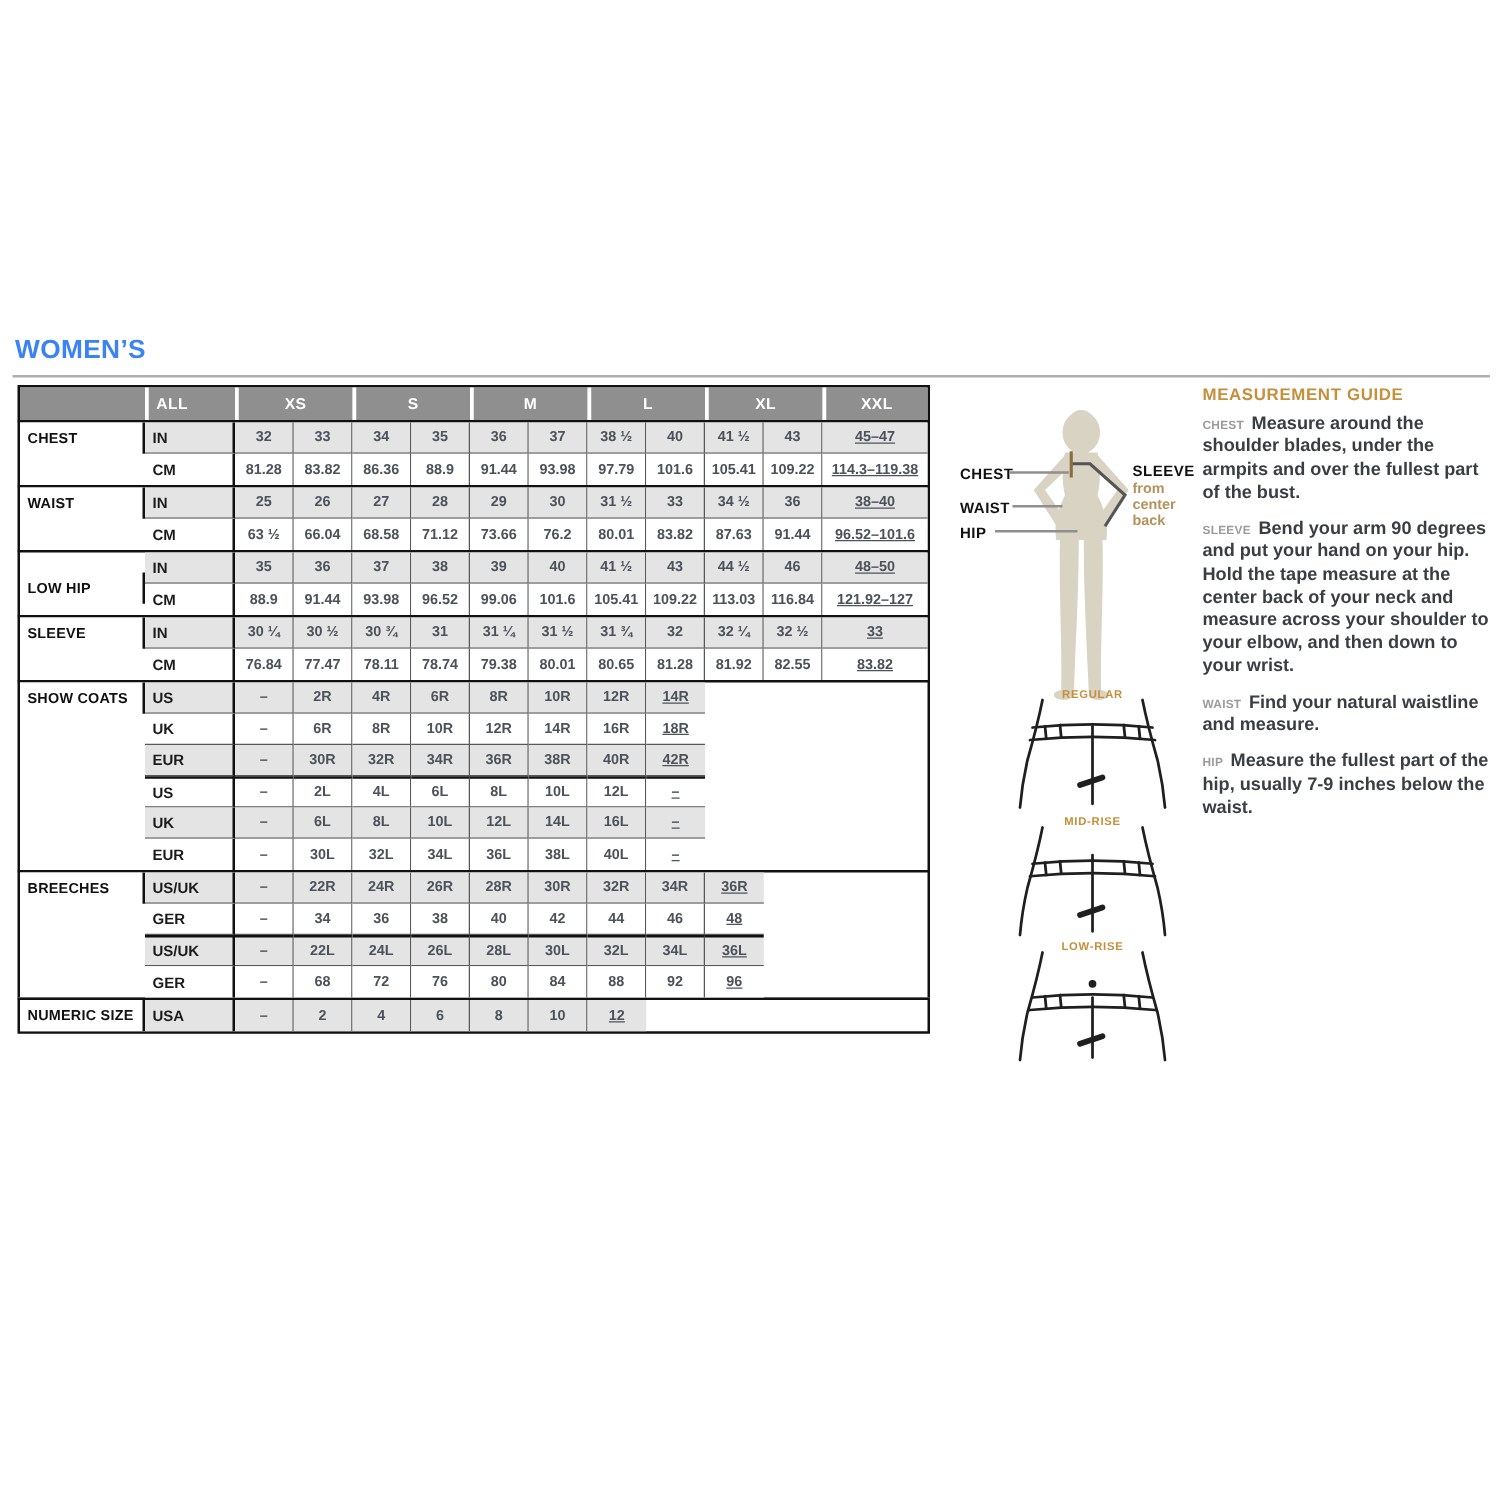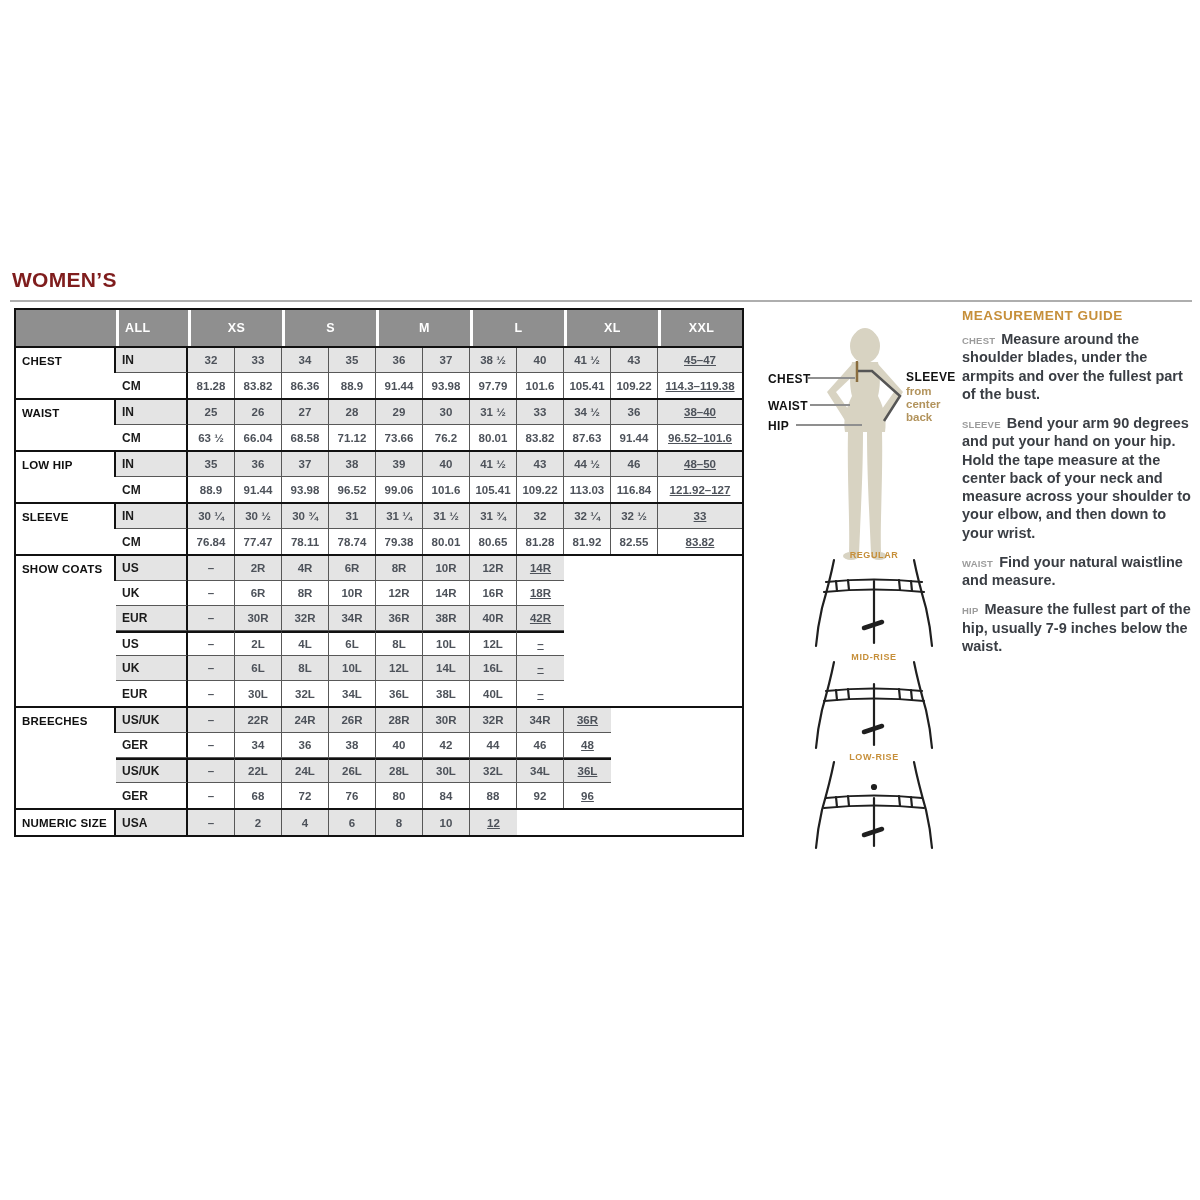--- a/index.html
+++ b/index.html
@@ -4,35 +4,35 @@
 <style>
   html,body { margin:0; padding:0; }
   body {
     width:1200px; height:1200px; background:#fff; position:relative;
     font-family:"Liberation Sans", sans-serif; overflow:hidden;
     color:#222;
   }
   
   .page-title {
     position:absolute; left:12px; top:268px; margin:0;
-    font-size:21px; font-weight:bold; letter-spacing:0.3px; color:#7f1d1d;
+    font-size:21px; font-weight:bold; letter-spacing:0.3px; color:#3b82f6;
   }
   .title-rule {
     position:absolute; left:10px; top:300px; width:1182px; height:2px;
     background:#aeaeae;
   }
   
   .size-table { position:absolute; left:14px; top:308px; }
   .theader {
     display:grid; grid-template-columns:100px 72px repeat(10,47px) 84px;
     border:2px solid #111; background:#fff;
   }
   .hcell {
     background:var(--header-gray); color:#fff; font-weight:bold; font-size:12.5px;
-    height:36px; display:flex; align-items:center; justify-content:center;
+    height:26px; display:flex; align-items:center; justify-content:center;
     border-left:3px solid #fff; box-sizing:border-box; letter-spacing:0.4px;
   }
   .hcell.hblank { border-left:none; }
   .hcell.hall { justify-content:flex-start; padding-left:6px; }
   .tsection {
     display:grid; border:2px solid #111; background:#fff; margin-top:-2px;
   }
   .cell {
     box-sizing:border-box; height:25px; display:flex; align-items:center;
     justify-content:center; font-size:11.5px; font-weight:bold; color:#4d525a;
@@ -156,21 +156,21 @@
       <div class="cell lastrow">71.12</div>
       <div class="cell lastrow">73.66</div>
       <div class="cell lastrow">76.2</div>
       <div class="cell lastrow">80.01</div>
       <div class="cell lastrow">83.82</div>
       <div class="cell lastrow">87.63</div>
       <div class="cell lastrow">91.44</div>
       <div class="cell lastrow lastcol">96.52–101.6</div>
     </div>
     <div class="tsection" style="grid-template-columns: 100px 72px 47px 47px 47px 47px 47px 47px 47px 47px 47px 47px 84px; grid-template-rows: repeat(2, 25px);">
-      <div class="cell labelcell" style="grid-row: 1 / span 2;">LOW HIP</div>
+      <div class="cell labelcell" style="grid-row: 1 / span 2; margin-top: 16px;">LOW HIP</div>
       <div class="cell subcell gray">IN</div>
       <div class="cell gray">35</div>
       <div class="cell gray">36</div>
       <div class="cell gray">37</div>
       <div class="cell gray">38</div>
       <div class="cell gray">39</div>
       <div class="cell gray">40</div>
       <div class="cell gray">41 ½</div>
       <div class="cell gray">43</div>
       <div class="cell gray">44 ½</div>

